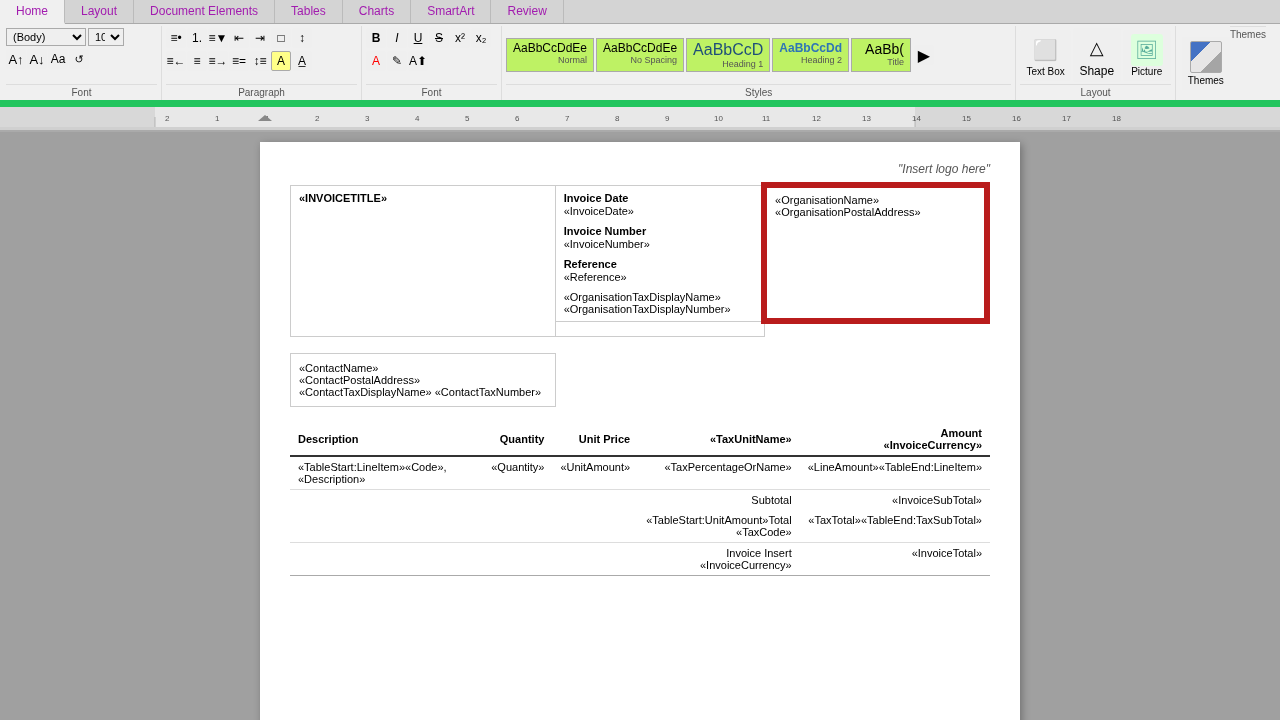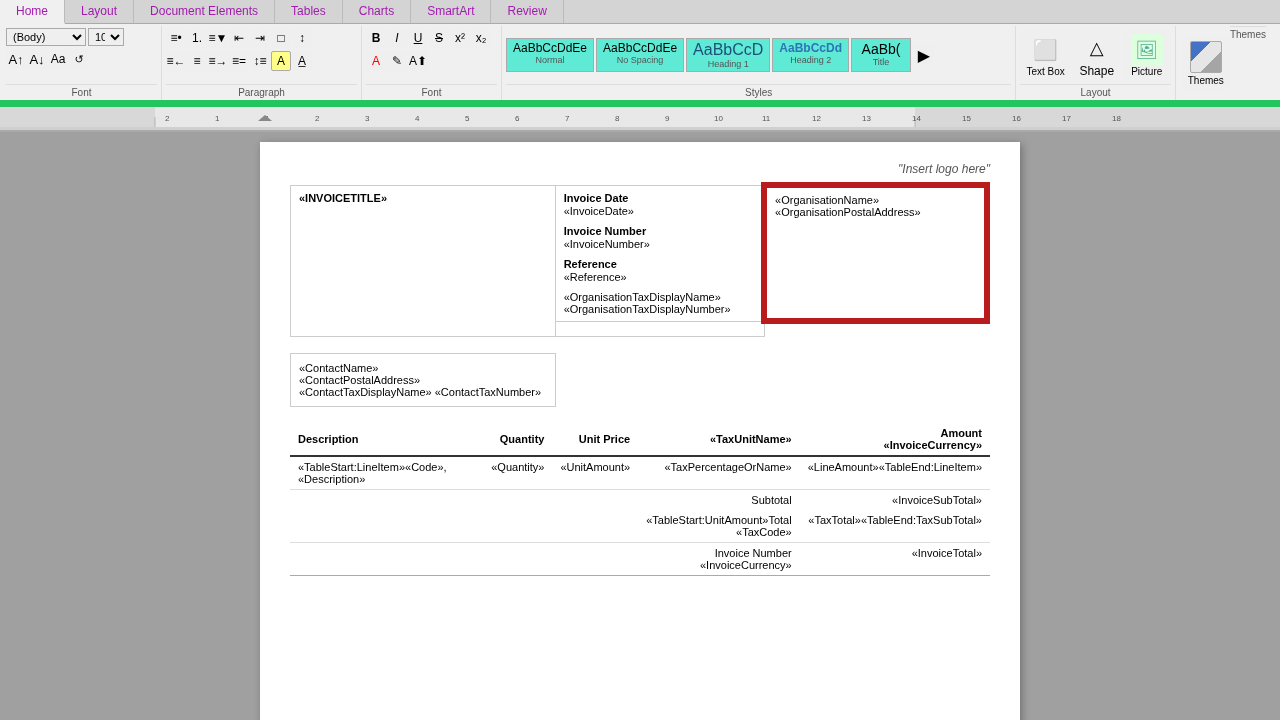--- a/index.html
+++ b/index.html
@@ -8,21 +8,21 @@
     
     .ribbon { background: #f0f0f0; border-bottom: 1px solid #aaa; }
     .tabs-bar { display: flex; background: #d4d4d4; border-bottom: 1px solid #aaa; }
     .tab { padding: 4px 16px; font-size: 12px; cursor: pointer; border-right: 1px solid #bbb; color: #a21caf; }
     .tab.active { background: #f0f0f0; border-bottom: 2px solid #f0f0f0; margin-bottom: -1px; }
 
     .font-select { width: 80px; font-size: 11px; border: 1px solid #aaa; padding: 1px 2px; }
     .size-select { width: 36px; font-size: 11px; border: 1px solid #aaa; padding: 1px 2px; }
 
     
-    .style-box { border: 1px solid #aaa; padding: 2px 6px; font-size: 11px; min-width: 80px; text-align: center; cursor: pointer; background: #5eead4; }
+    .style-box { border: 1px solid #aaa; padding: 2px 6px; font-size: 11px; min-width: 80px; text-align: right; cursor: pointer; background: #bef264; }
     .style-box .style-name { font-size: 9px; color: #555; }
     .insert-btn { display: flex; flex-direction: column; align-items: center; font-size: 10px; cursor: pointer; border: 1px solid transparent; padding: 3px 5px; border-radius: 2px; min-width: 48px; }
     .insert-icon { width: 32px; height: 32px; display: flex; align-items: center; justify-content: center; font-size: 20px; }
 
     
     .themes-btn { display: flex; flex-direction: column; align-items: center; font-size: 10px; cursor: pointer; border: 1px solid transparent; padding: 3px 5px; min-width: 44px; }
 
     
     .doc-area { background: #a0a0a0; height: calc(720px - 120px); overflow: hidden; display: flex; justify-content: center; padding-top: 10px; }
     .page { background: white; width: 760px; min-height: 580px; box-shadow: 2px 2px 8px rgba(0,0,0,0.3); padding: 20px 30px; }
@@ -291,20 +291,20 @@
         </tr>
         <tr>
           <td colspan="3"></td>
           <td class="right">«TableStart:UnitAmount»Total «TaxCode»</td>
           <td class="right">
             <span>«TaxTotal»</span><span>«TableEnd:TaxSubTotal»</span>
           </td>
         </tr>
         <tr class="total-row">
           <td colspan="3"></td>
-          <td class="right">Invoice Number «InvoiceCurrency»</td>
+          <td class="right">Invoice Insert «InvoiceCurrency»</td>
           <td class="right">«InvoiceTotal»</td>
         </tr>
       </tbody>
     </table>
 
   </div>
 </div>
 
 </body></html>

